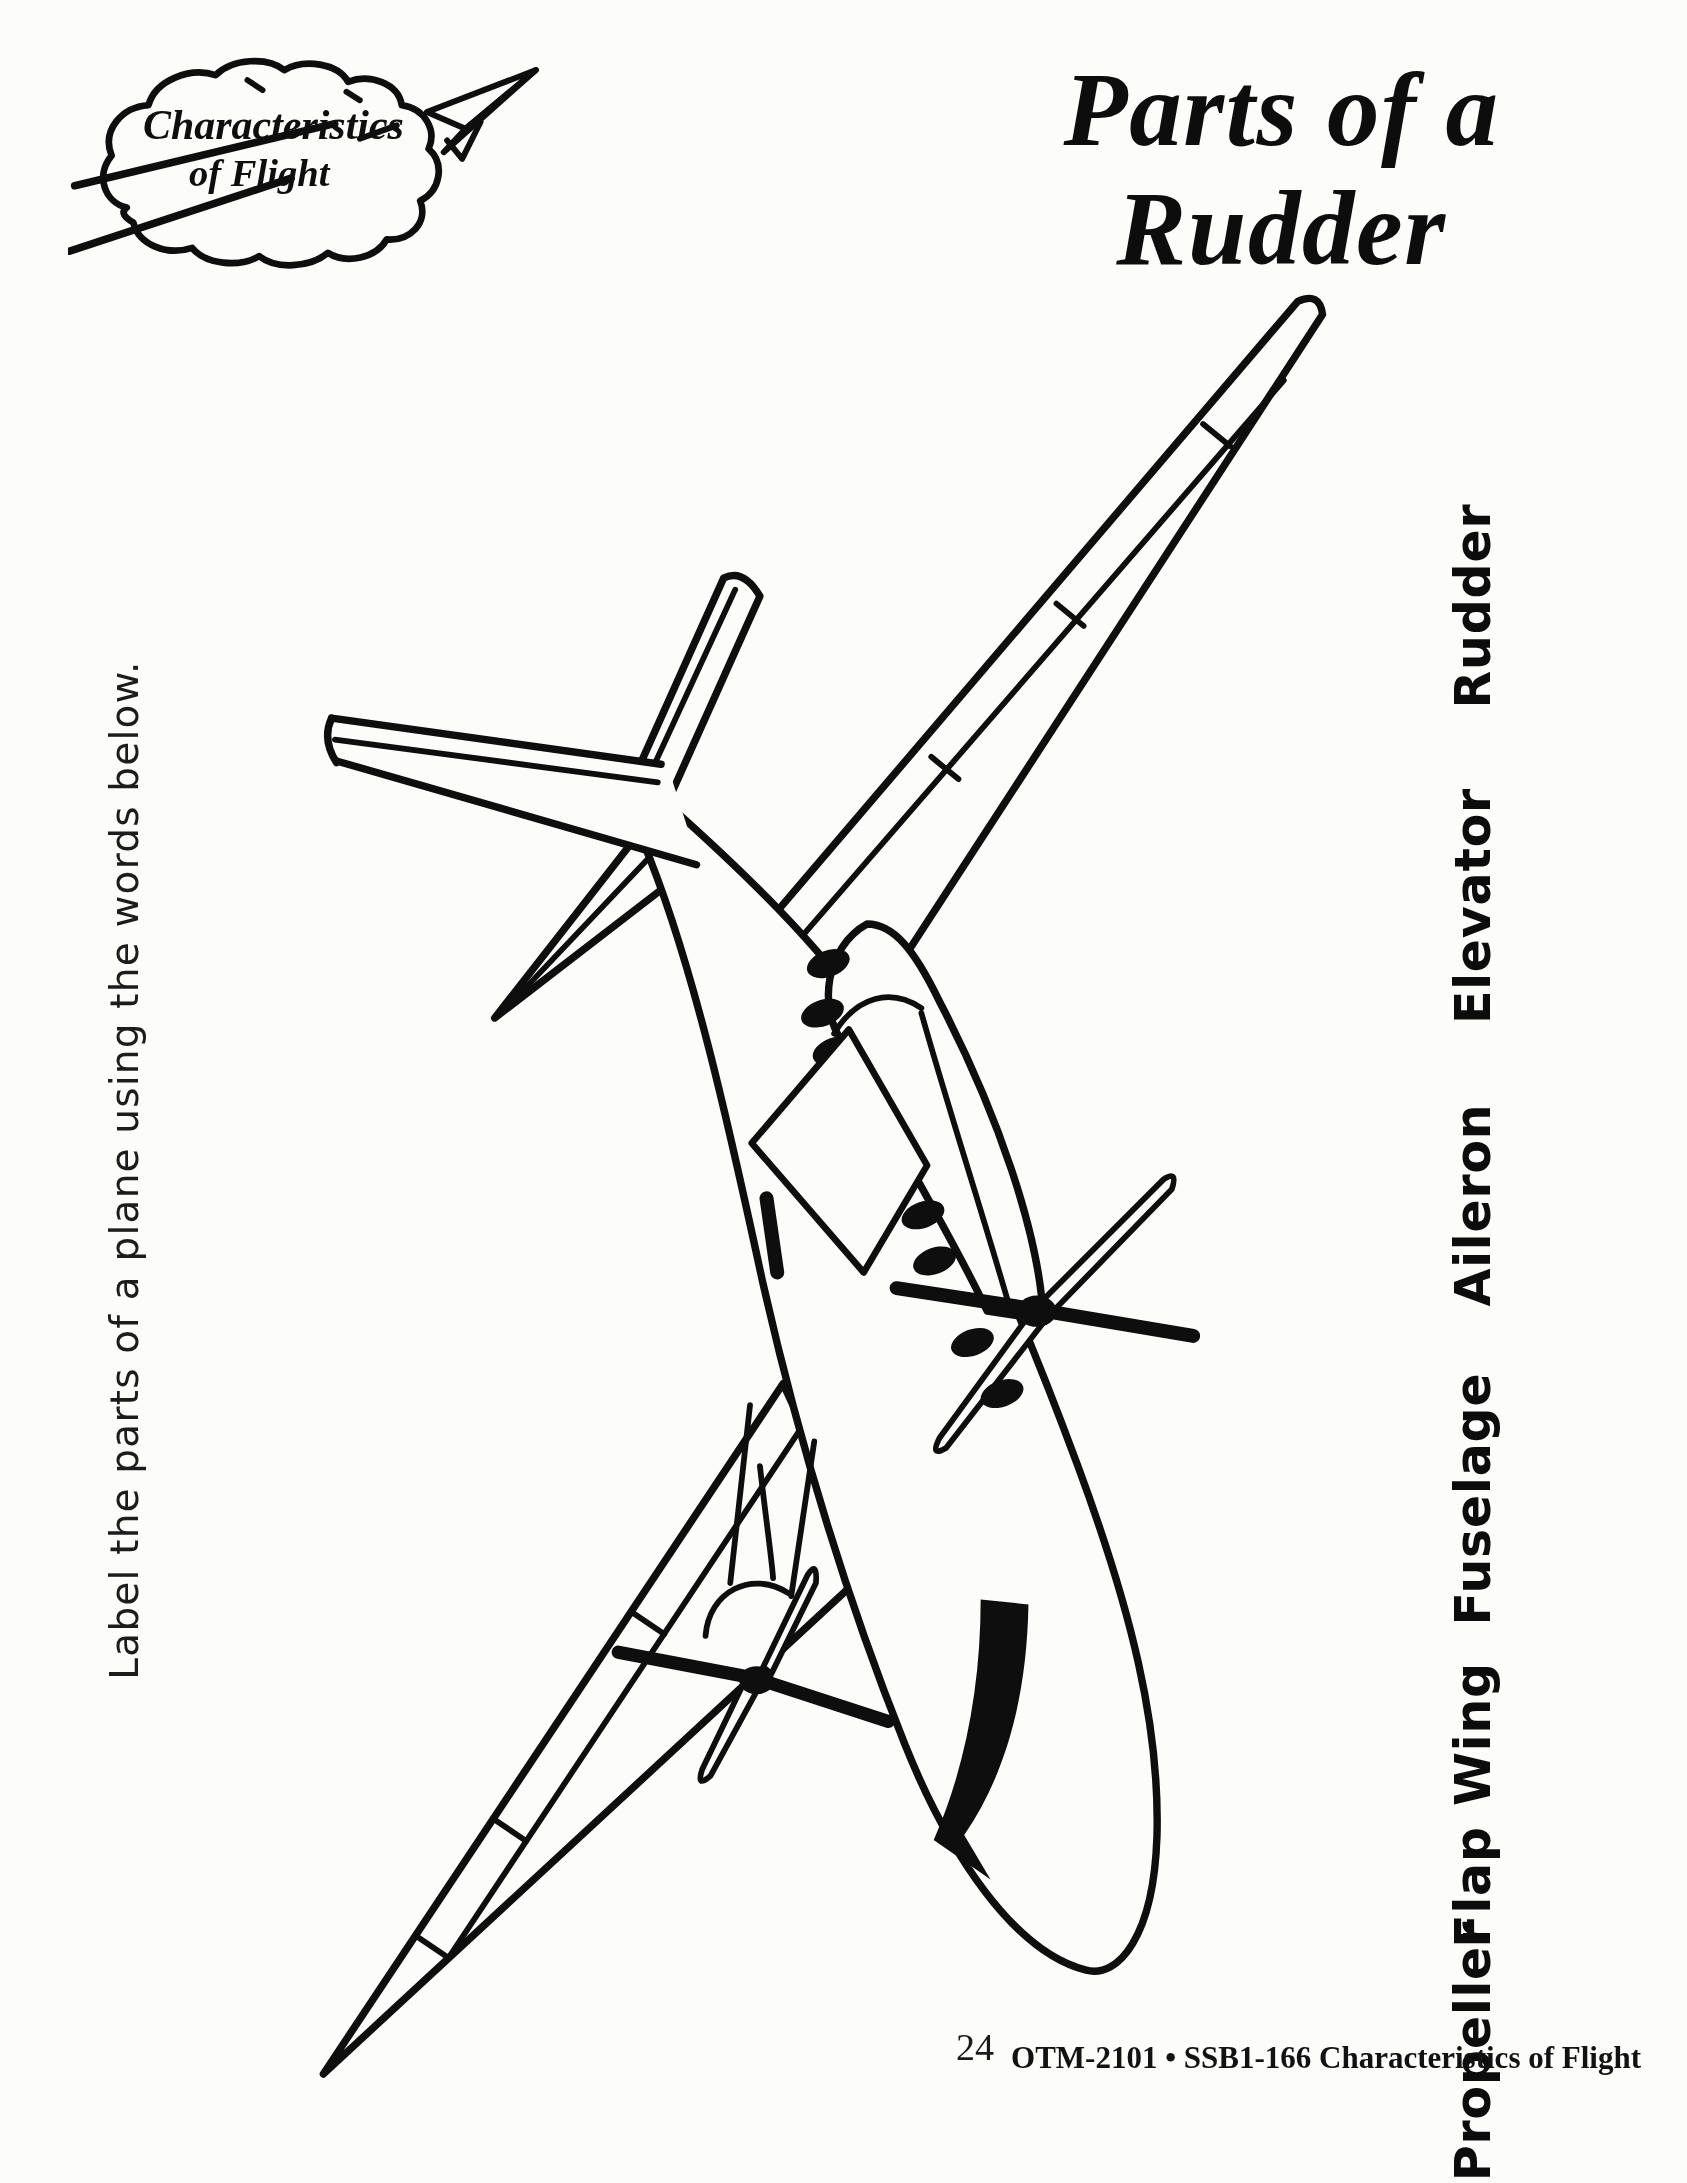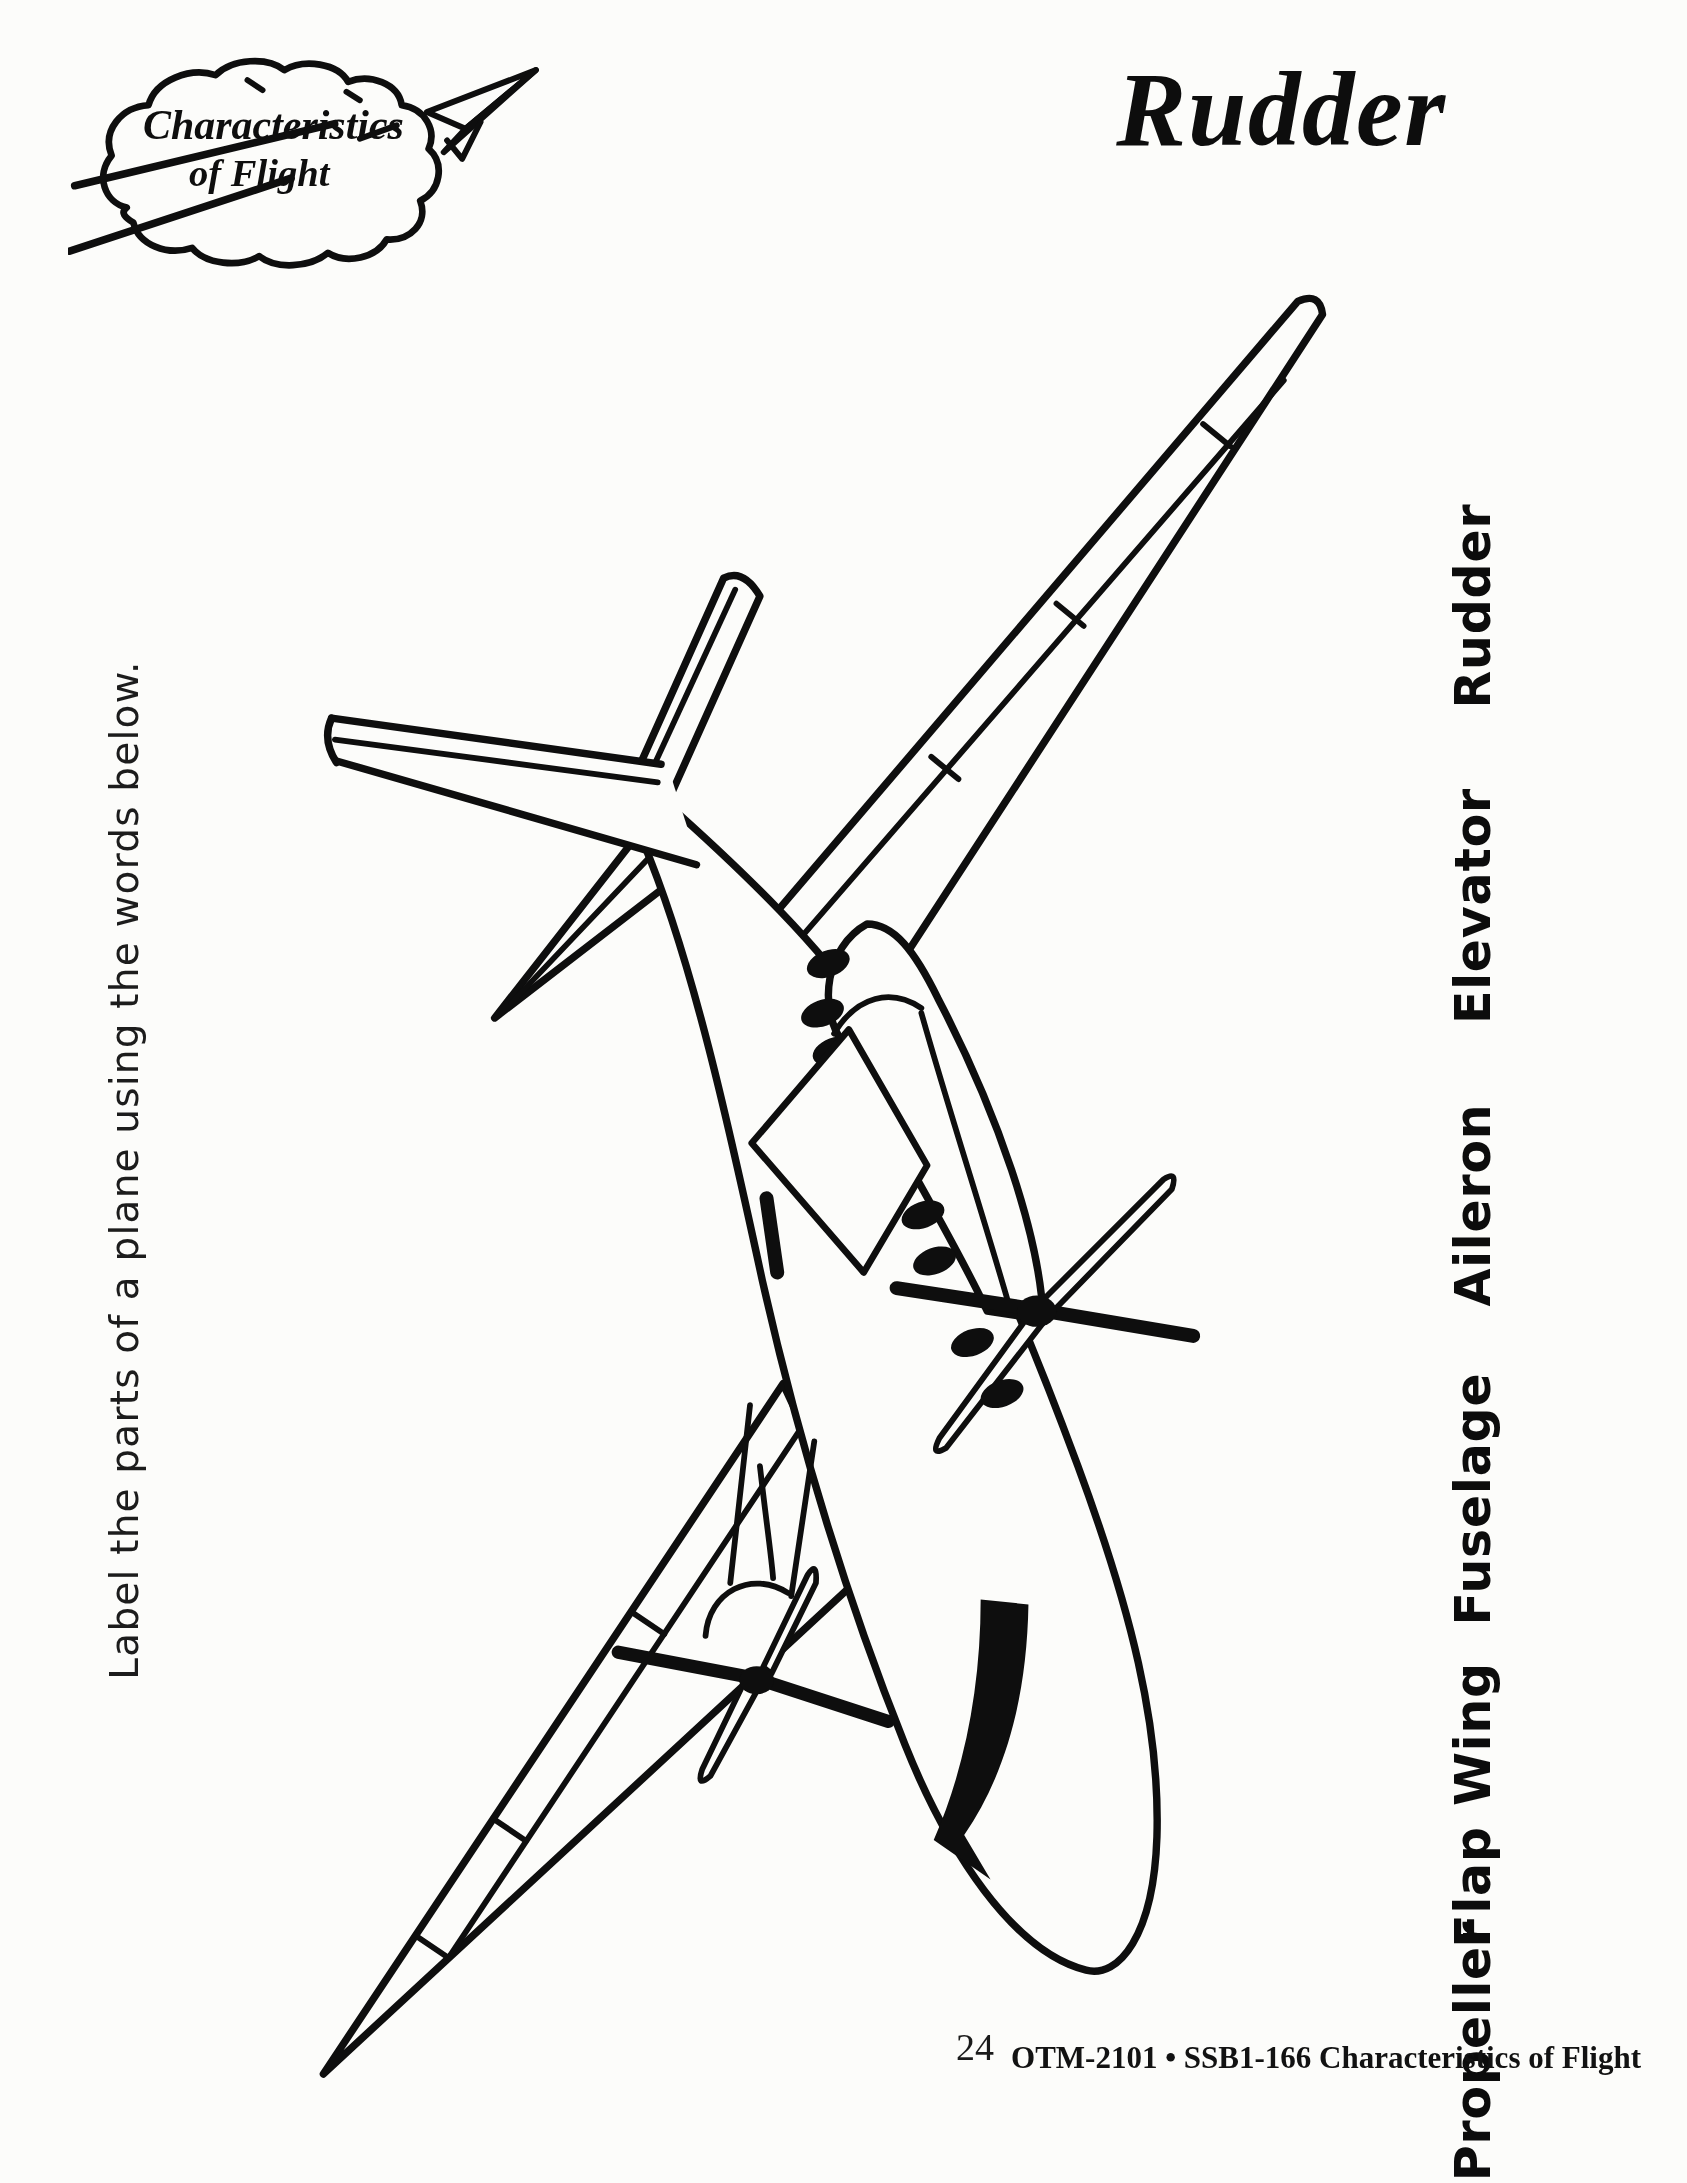--- a/index.html
+++ b/index.html
@@ -71,20 +71,21 @@
       <path class="ln2" d="M 348,96 L 392,80"></path>
       <polygon class="blade" points="558,14 428,64 474,84"></polygon>
       <polygon class="blade" points="558,14 474,84 448,112"></polygon>
       <polyline class="ln2" points="492,76 470,120 452,98"></polyline>
     </g>
     <text x="245" y="96" font-size="50" text-anchor="middle">Characteristics</text>
     <text x="228" y="152" font-size="46" text-anchor="middle">of Flight</text>
   </svg>
 
   <div class="title">
+    <div>Parts of a</div>
     <div>Rudder</div>
   </div>
 
   <div class="instruction">Label the parts of a plane using the words below.</div>
 
   <svg class="diagram" viewBox="0 0 1560 2180">
 
     <g>
       <path class="wh" d="M 728,352 Q 752,340 772,374 L 650,646 Q 630,676 606,624 Z"></path>
       <path class="ln2" d="M 742,366 L 620,630"></path>

